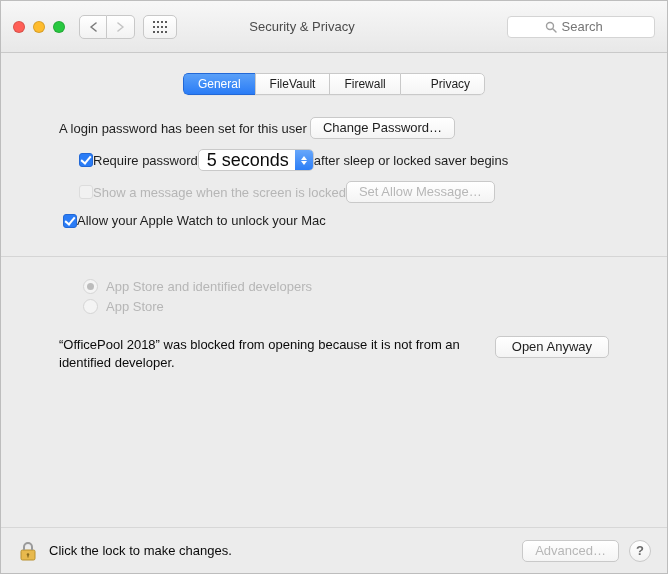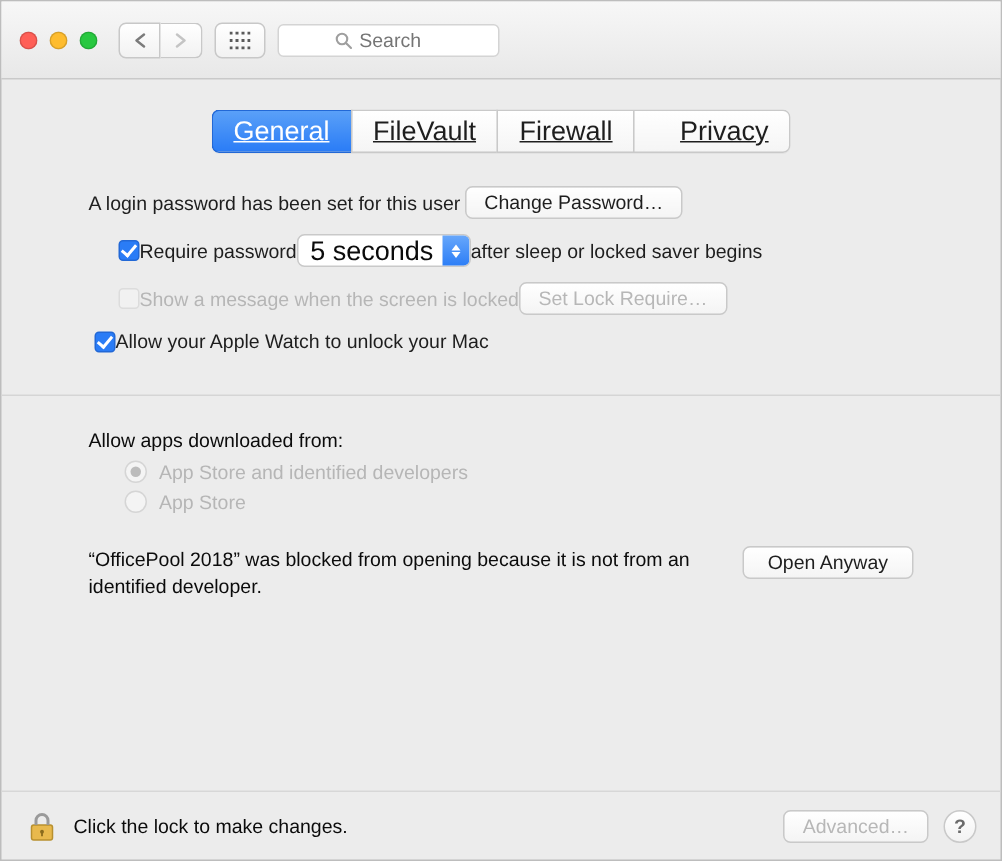--- a/index.html
+++ b/index.html
@@ -76,23 +76,22 @@
     
     .body { padding: 18px 24px 0 24px; position: relative; height: calc(100% - 52px - 46px); }
 
     .tabs { display: flex; justify-content: center; margin: 2px 0 22px 0; }
     .tabctl { display: inline-flex; border-radius: 5px; overflow: hidden; box-shadow: 0 0.5px 0 rgba(0,0,0,.05); }
     .tab {
       padding: 3px 14px;
       background: linear-gradient(#ffffff, #f5f5f5);
       border: 1px solid #c9c9c9;
       border-right: 0;
-      font-size: 18px;
+      font-size: 12px;
       color: #1e1e1e;
-      text-decoration: underline;
     }
     .tab:last-child { border-right: 1px solid #c9c9c9; border-radius: 0 5px 5px 0; padding-left: 30px; }
     .tab:first-child { border-radius: 5px 0 0 5px; }
     .tab.active { background: linear-gradient(#5aa0f8, #2a7cf6); color: #fff; border-color: #2268d6; }
 
     .section { padding: 0 34px; }
     .row { display: flex; align-items: center; margin-bottom: 10px; }
     .row .push { margin-left: 3px; }
 
     .macbtn {
@@ -211,20 +210,21 @@
             <rect x="8" y="5" width="2" height="2"></rect>
             <rect x="12" y="5" width="2" height="2"></rect>
           <rect x="0" y="10" width="2" height="2"></rect>
             <rect x="4" y="10" width="2" height="2"></rect>
             <rect x="8" y="10" width="2" height="2"></rect>
             <rect x="12" y="10" width="2" height="2"></rect>
         </g>
       </svg>
     </div>
 
+    <div class="title">Security &amp; Privacy</div>
 
     <div class="searchbox">
       <svg width="12" height="12" viewBox="0 0 12 12">
         <circle cx="5" cy="5" r="3.5" stroke="#9f9f9f" stroke-width="1.4" fill="none"></circle>
         <line x1="8" y1="8" x2="11" y2="11" stroke="#9f9f9f" stroke-width="1.4" stroke-linecap="round"></line>
       </svg>
       <input type="text" placeholder="Search" style="">
     </div>
   </div>
 
@@ -251,33 +251,32 @@
         <div class="popup">
           <span class="val">5 seconds</span>
           <span class="knob"></span>
         </div>
         <span class="label">after sleep or locked saver begins</span>
       </div>
 
       <div class="row" style="margin-left:20px;">
         <div class="chk disabled"></div>
         <span class="label disabled">Show a message when the screen is locked</span>
-        <button class="macbtn disabled">Set Lock Require…</button>
+        <button class="macbtn disabled">Set Allow Message…</button>
       </div>
 
       <div class="row" style="margin-left:4px;">
         <div class="chk checked"></div>
         <span class="label">Allow your Apple Watch to unlock your Mac</span>
       </div>
     </div>
 
     <hr class="divider">
 
     <div class="section">
-      <div style="margin-bottom:6px;">Allow apps downloaded from:</div>
 
       <div class="radio-row">
         <div class="radio selected"></div>
         <span>App Store and identified developers</span>
       </div>
       <div class="radio-row">
         <div class="radio"></div>
         <span>App Store</span>
       </div>
 

